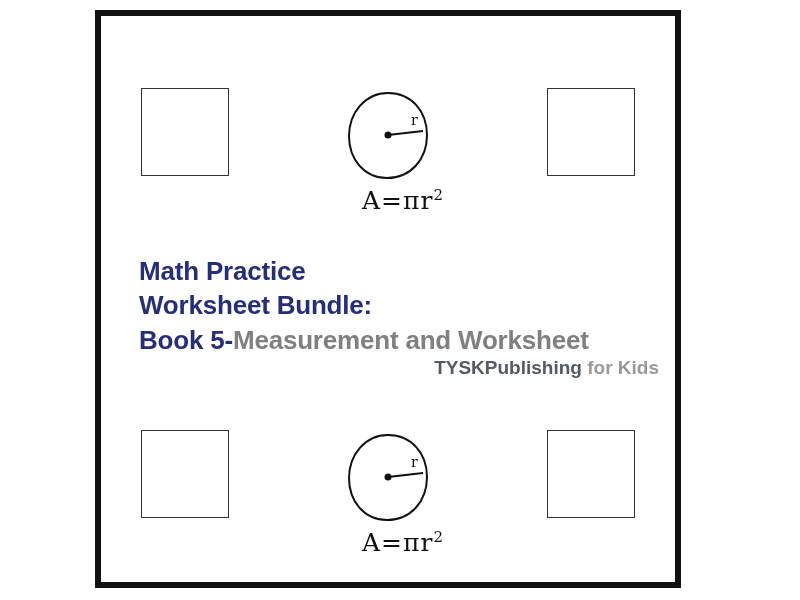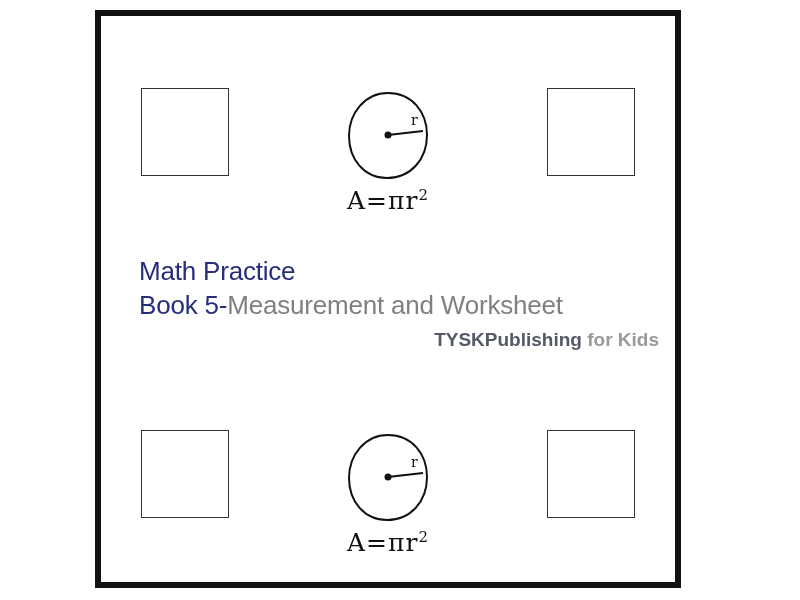--- a/index.html
+++ b/index.html
@@ -45,21 +45,21 @@
   .figure {
     position: absolute;
     width: 130px;
     height: 150px;
   }
   .fig-top { left: 222px; top: 66px; }
   .fig-bottom { left: 222px; top: 408px; }
   .figure svg { display: block; }
   .formula {
     position: absolute;
-    left: 0;
+    left: 15px;
     width: 130px;
     text-align: center;
     font-family: "DejaVu Serif", serif;
     font-size: 25px;
     color: #111111;
     letter-spacing: 1px;
   }
   .fig-top .formula { top: 104px; }
   .fig-bottom .formula { top: 104px; }
   .formula .sup {
@@ -69,33 +69,33 @@
 
   
   .titleblock {
     position: absolute;
     left: 38px;
     top: 238px;
     width: 520px;
   }
   .line {
     font-size: 26px;
-    font-weight: normal;
+    font-weight: bold;
     color: #262d7a;
     line-height: 1.32;
     letter-spacing: -0.2px;
   }
   .line3 .book {
     color: #262d7a;
   }
   .line3 .subject {
     color: #808080;
   }
   .publisher {
-    margin-top: 6px;
+    margin-top: 0;
     text-align: right;
     font-size: 19px;
     font-weight: bold;
     line-height: 1.2;
   }
   .publisher .brand { color: #555a66; }
   .publisher .forkids { color: #9a9a9a; }
 </style>
 </head>
 <body>
@@ -123,18 +123,19 @@
         <path d="M 65 11 C 89 11 104 30 104 53 C 104 77 88 96 64 96 C 41 96 26 77 26 54 C 26 31 42 11 65 11 Z" fill="none" stroke="#111111" stroke-width="2"></path>
         <circle cx="65" cy="53" r="3.5" fill="#111111"></circle>
         <line x1="65" y1="53" x2="100" y2="49" stroke="#111111" stroke-width="2"></line>
         <text x="88" y="43" font-family="DejaVu Serif, serif" font-size="14" fill="#111111">r</text>
       </svg>
       <div class="formula"><span>A=πr</span><span class="sup">2</span></div>
     </div>
 
     <div class="titleblock">
       <div class="line line1">Math Practice</div>
+      <div class="line line2">Worksheet Bundle:</div>
       <div class="line line3"><span class="book">Book 5-</span><span class="subject">Measurement and Worksheet</span></div>
       <div class="publisher"><span class="brand">TYSKPublishing</span><span class="forkids"> for Kids</span></div>
     </div>
 
   </div>
 </div>
 
 </body></html>

